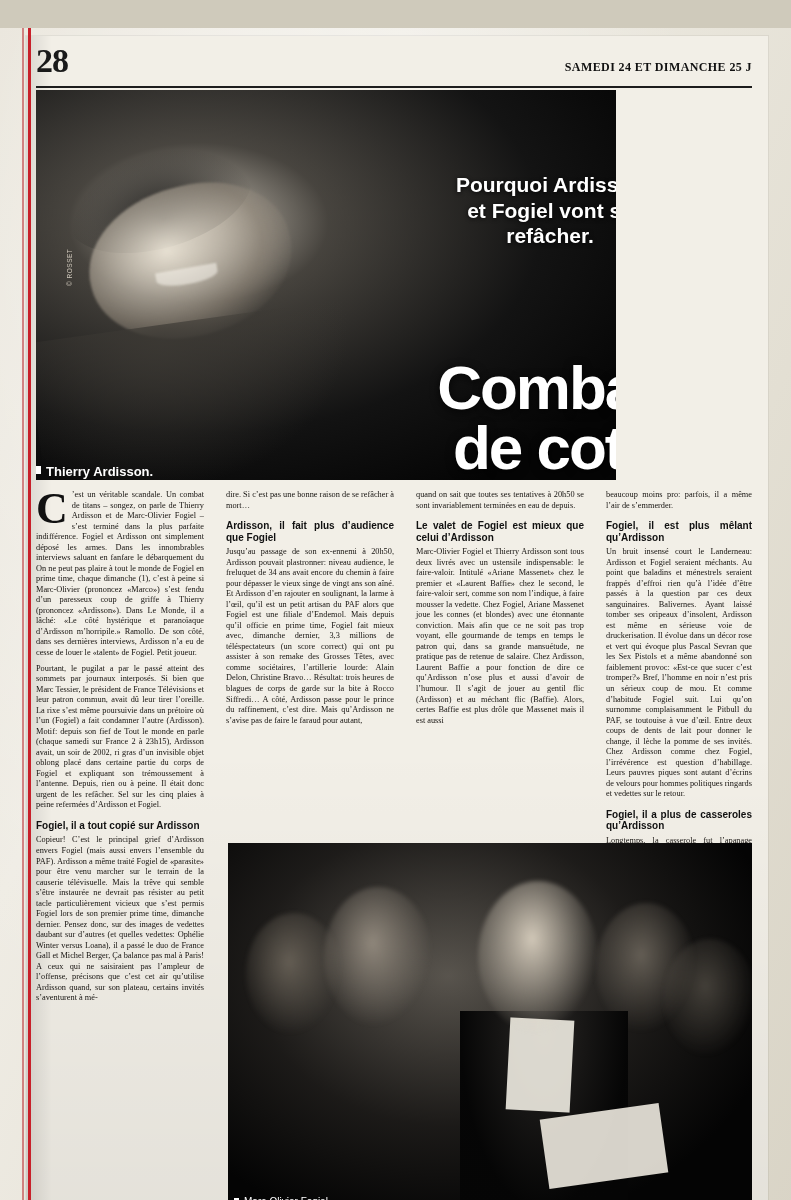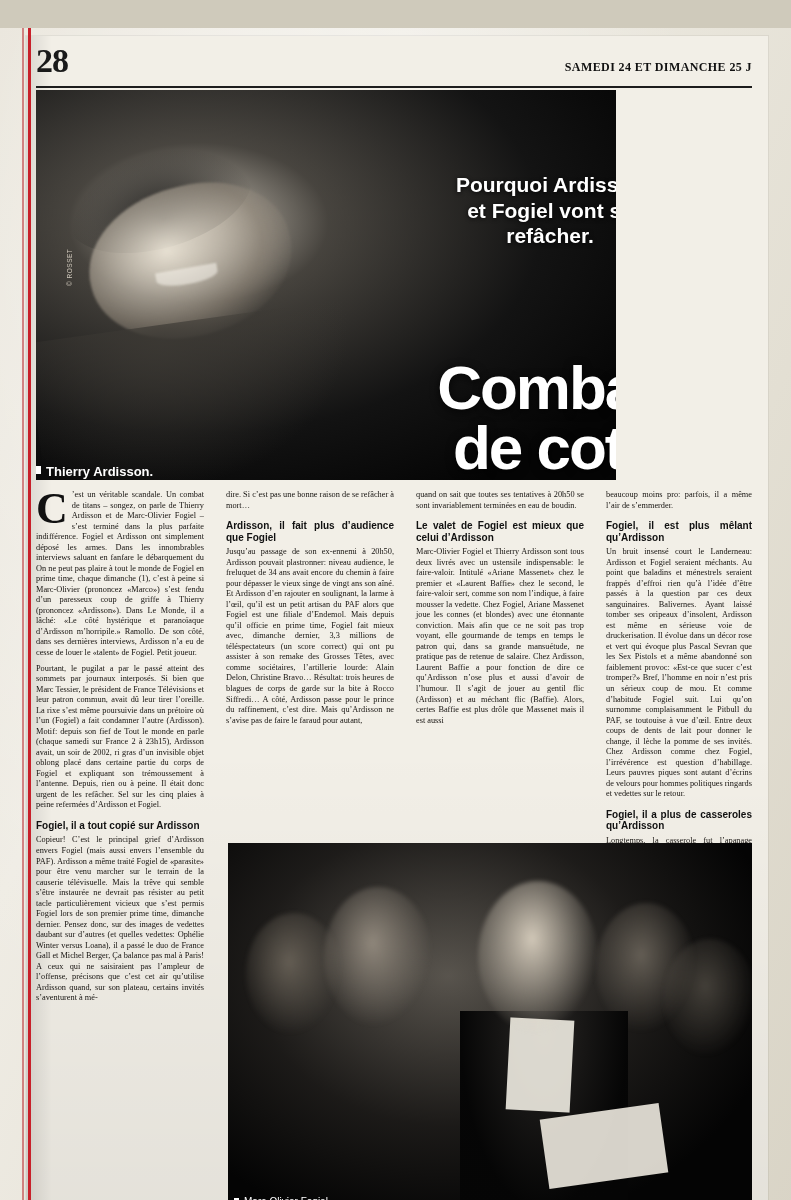--- a/index.html
+++ b/index.html
@@ -155,21 +155,21 @@
       <p>Copieur! C’est le principal grief d’Ardisson envers Fogiel (mais aussi envers l’ensemble du PAF). Ardisson a même traité Fogiel de «parasite» pour être venu marcher sur le terrain de la causerie télévisuelle. Mais la trêve qui semble s’être instaurée ne devrait pas résister au petit tacle particulièrement vicieux que s’est permis Fogiel lors de son premier prime time, dimanche dernier. Pensez donc, sur des images de vedettes daubant sur d’autres (et quelles vedettes: Ophélie Winter versus Loana), il a passé le duo de France Gall et Michel Berger, Ça balance pas mal à Paris! A ceux qui ne saisiraient pas l’ampleur de l’offense, précisons que c’est cet air qu’utilise Ardisson quand, sur son plateau, certains invités s’aventurent à mé-</p>
     </div>
 
     <div class="col c2">
       <p>dire. Si c’est pas une bonne raison de se refâcher à mort…</p>
       <div class="sub">Ardisson, il fait plus d’audience que Fogiel</div>
       <p>Jusqu’au passage de son ex-ennemi à 20h50, Ardisson pouvait plastronner: niveau audience, le freluquet de 34 ans avait encore du chemin à faire pour dépasser le vieux singe de vingt ans son aîné. Et Ardisson d’en rajouter en soulignant, la larme à l’œil, qu’il est un petit artisan du PAF alors que Fogiel est une filiale d’Endemol. Mais depuis qu’il officie en prime time, Fogiel fait mieux avec, dimanche dernier, 3,3 millions de téléspectateurs (un score correct) qui ont pu assister à son remake des Grosses Têtes, avec comme sociétaires, l’artillerie lourde: Alain Delon, Christine Bravo… Résultat: trois heures de blagues de corps de garde sur la bite à Rocco Siffredi… A côté, Ardisson passe pour le prince du raffinement, c’est dire. Mais qu’Ardisson ne s’avise pas de faire le faraud pour autant,</p>
     </div>
 
     <div class="col c3">
-      <p>quand on sait que toutes ses tentatives à 20h50 se sont invariablement terminées en eau de boudin.</p>
+      <p>quand on sait que toutes ses tentatives à 20h50 se sont invariablement terminées en eau de depuis.</p>
       <div class="sub">Le valet de Fogiel est mieux que celui d’Ardisson</div>
       <p>Marc-Olivier Fogiel et Thierry Ardisson sont tous deux livrés avec un ustensile indispensable: le faire-valoir. Intitulé «Ariane Massenet» chez le premier et «Laurent Baffie» chez le second, le faire-valoir sert, comme son nom l’indique, à faire mousser la vedette. Chez Fogiel, Ariane Massenet joue les connes (et blondes) avec une étonnante conviction. Mais afin que ce ne soit pas trop voyant, elle gourmande de temps en temps le patron qui, dans sa grande mansuétude, ne pratique pas de retenue de salaire. Chez Ardisson, Laurent Baffie a pour fonction de dire ce qu’Ardisson n’ose plus et aussi d’avoir de l’humour. Il s’agit de jouer au gentil flic (Ardisson) et au méchant flic (Baffie). Alors, certes Baffie est plus drôle que Massenet mais il est aussi</p>
     </div>
 
     <div class="col c4">
       <p>beaucoup moins pro: parfois, il a même l’air de s’emmerder.</p>
       <div class="sub">Fogiel, il est plus mêlant qu’Ardisson</div>
       <p>Un bruit insensé court le Landerneau: Ardisson et Fogiel seraient méchants. Au point que baladins et ménestrels seraient frappés d’effroi rien qu’à l’idée d’être passés à la question par ces deux sanguinaires. Balivernes. Ayant laissé tomber ses oripeaux d’insolent, Ardisson est même en sérieuse voie de druckerisation. Il évolue dans un décor rose et vert qui évoque plus Pascal Sevran que les Sex Pistols et a même abandonné son faiblement provoc: «Est-ce que sucer c’est tromper?» Bref, l’homme en noir n’est pris un sérieux coup de mou. Et comme d’habitude Fogiel suit. Lui qu’on surnomme complaisamment le Pitbull du PAF, se toutouise à vue d’œil. Entre deux coups de dents de lait pour donner le change, il lèche la pomme de ses invités. Chez Ardisson comme chez Fogiel, l’irrévérence est question d’habillage. Leurs pauvres piques sont autant d’écrins de velours pour hommes politiques ringards et vedettes sur le retour.</p>
       <div class="sub">Fogiel, il a plus de casseroles qu’Ardisson</div>
       <p><span>Longtemps, la casserole fut l’apanage d’Ardisson, un bon moyen de donner à son émission une délicieuse odeur du soufre: Thierry Meyssan et son nonavion dans le Pentagone, madame de Lavandeyra, ex-Marie Laforêt, et son complot mêlant Antoine Schuller et l’Ordre du temple solaire. Mais il a perdu la main depuis que Fogiel s’est offert ce qui se fait de mieux dans la belle casserole de l’année 2003: l’affaire Dieudonné. Ardisson doit réagir.</span> <span class="arrow">◄</span></p>

